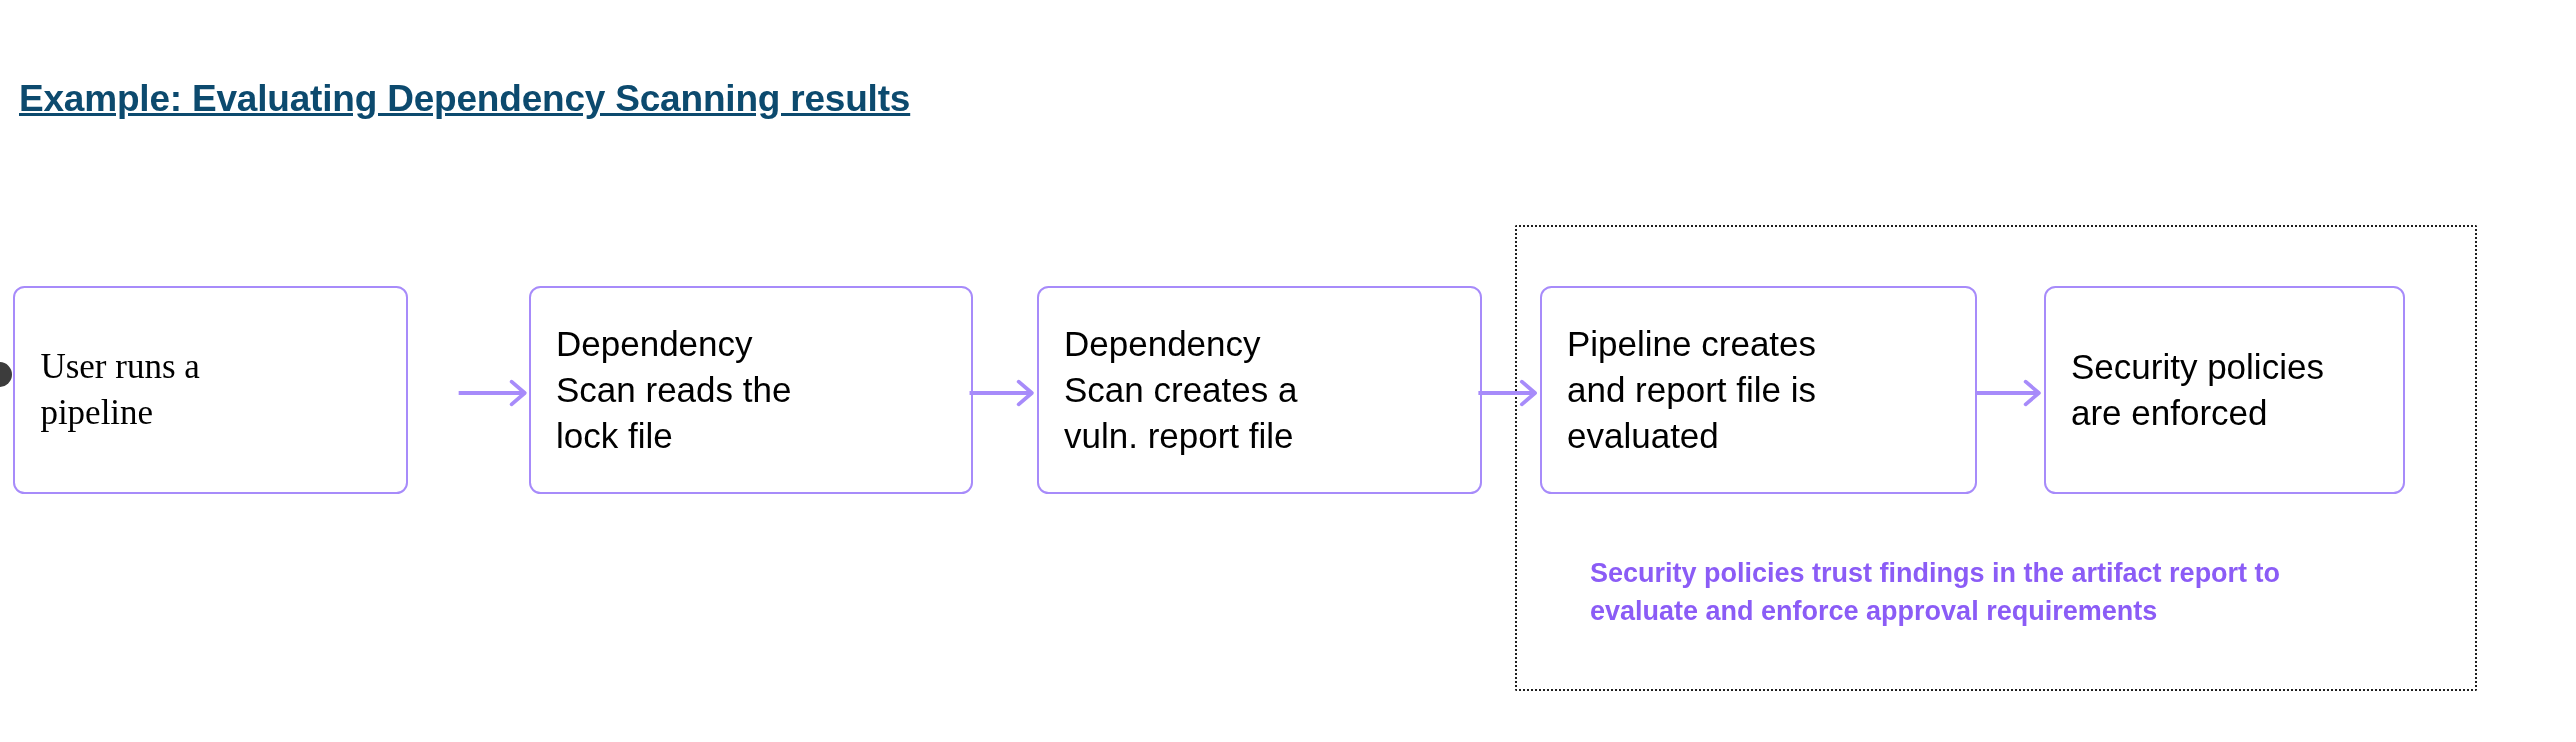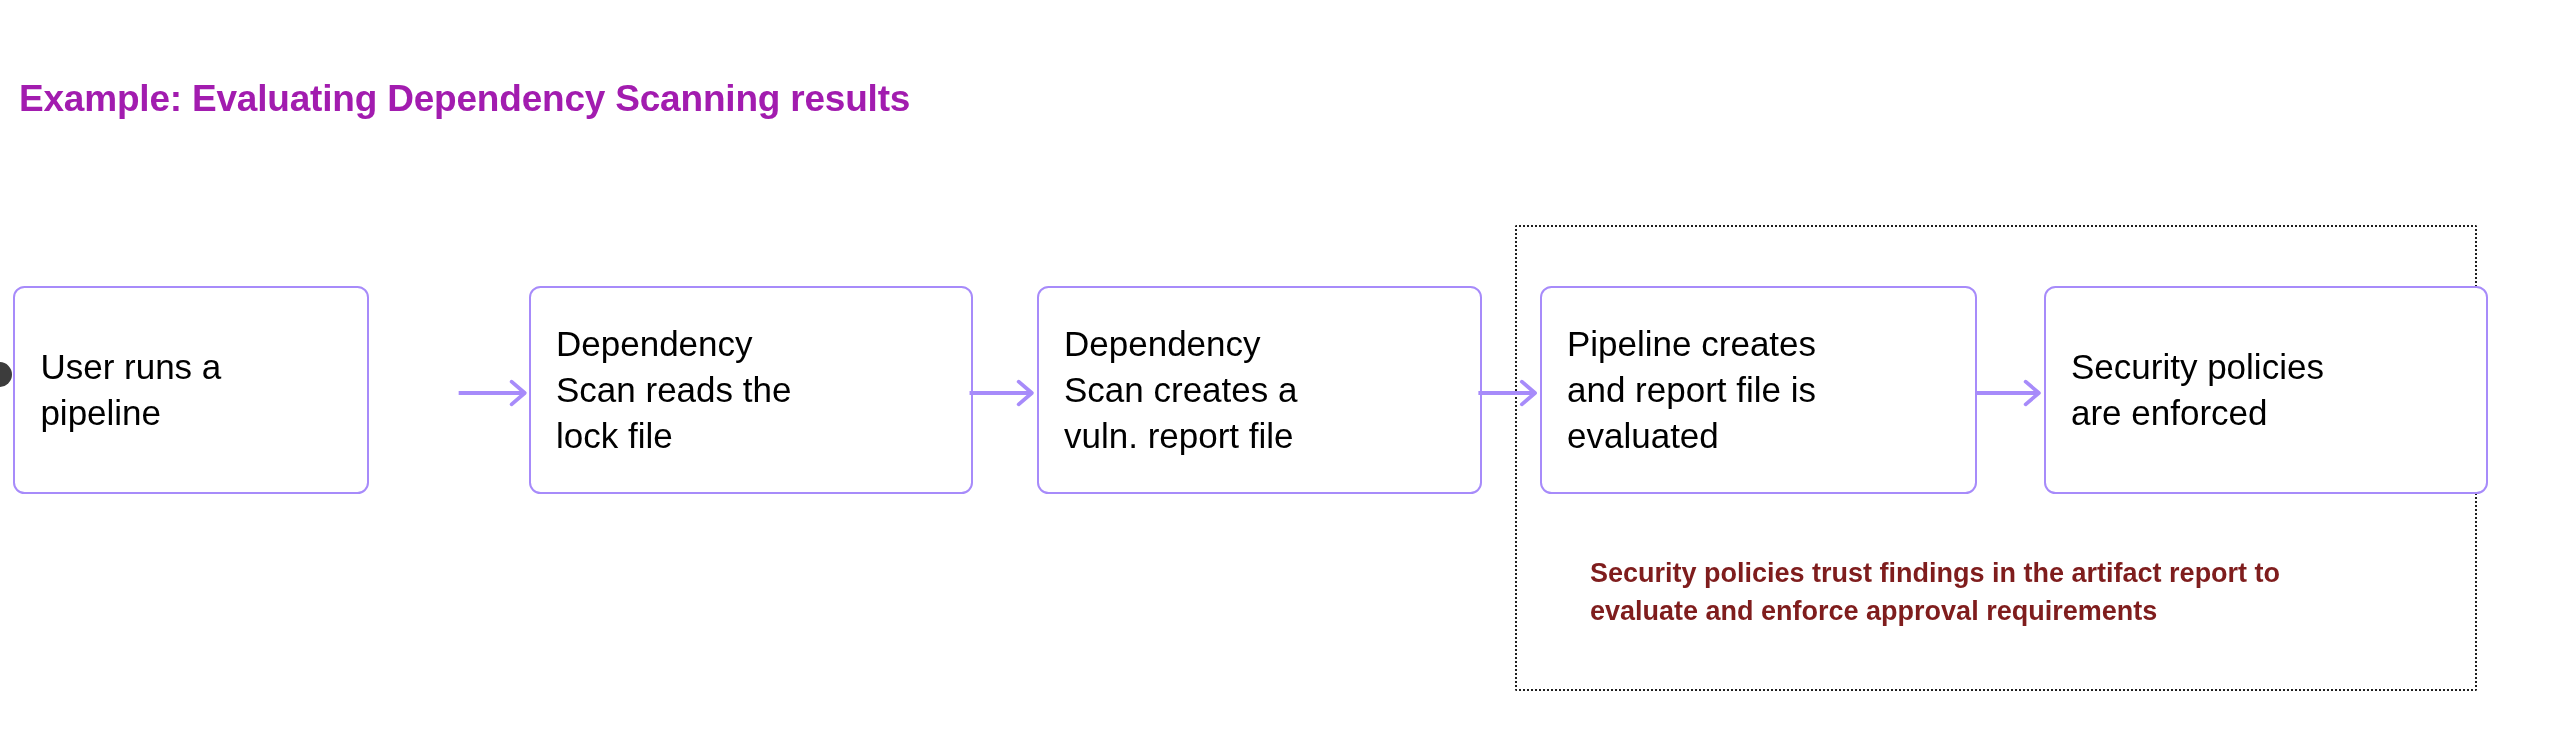--- a/index.html
+++ b/index.html
@@ -21,23 +21,24 @@
     overflow: hidden;
   }
 
   
   .diagram-title {
     position: absolute;
     left: 19px;
     top: 78px;
     font-size: 37px;
     font-weight: bold;
-    color: #a21caf;
+    color: #0c4a6e;
     letter-spacing: -0.2px;
     white-space: nowrap;
+    text-decoration: underline;
   }
 
   
   .group-box {
     position: absolute;
     left: 1515px;
     top: 225px;
     width: 962px;
     height: 466px;
     border: 2.9px dotted #1f1f1f;
@@ -60,25 +61,25 @@
     z-index: 3;
   }
   .node-label {
     font-size: 35px;
     line-height: 1.32;
     color: #000000;
     font-weight: 400;
     white-space: pre-line;
   }
 
-  .node-1 { left: 13.4px;   width: 356px; }
+  .node-1 { left: 13.4px;   width: 395px; font-family: Liberation Serif, serif; }
   .node-2 { left: 529px;  width: 444px; }
   .node-3 { left: 1037px; width: 445px; }
   .node-4 { left: 1540px; width: 437px; }
-  .node-5 { left: 2044px; width: 444px; }
+  .node-5 { left: 2044px; width: 361px; }
 
   
   .arrow {
     position: absolute;
     top: 376px;
     height: 34px;
     z-index: 4;
   }
   .arrow svg { display: block; overflow: visible; }
 
@@ -101,21 +102,21 @@
 
   
   .group-caption {
     position: absolute;
     left: 1590px;
     top: 554px;
     width: 867px;
     font-size: 27px;
     font-weight: bold;
     line-height: 1.42;
-    color: #7f1d1d;
+    color: #8b5cf6;
     white-space: pre-line;
   }
 </style>
 </head>
 <body>
 
 <div id="canvas">
 
   <div class="diagram-title">Example: Evaluating Dependency Scanning results</div>
 

